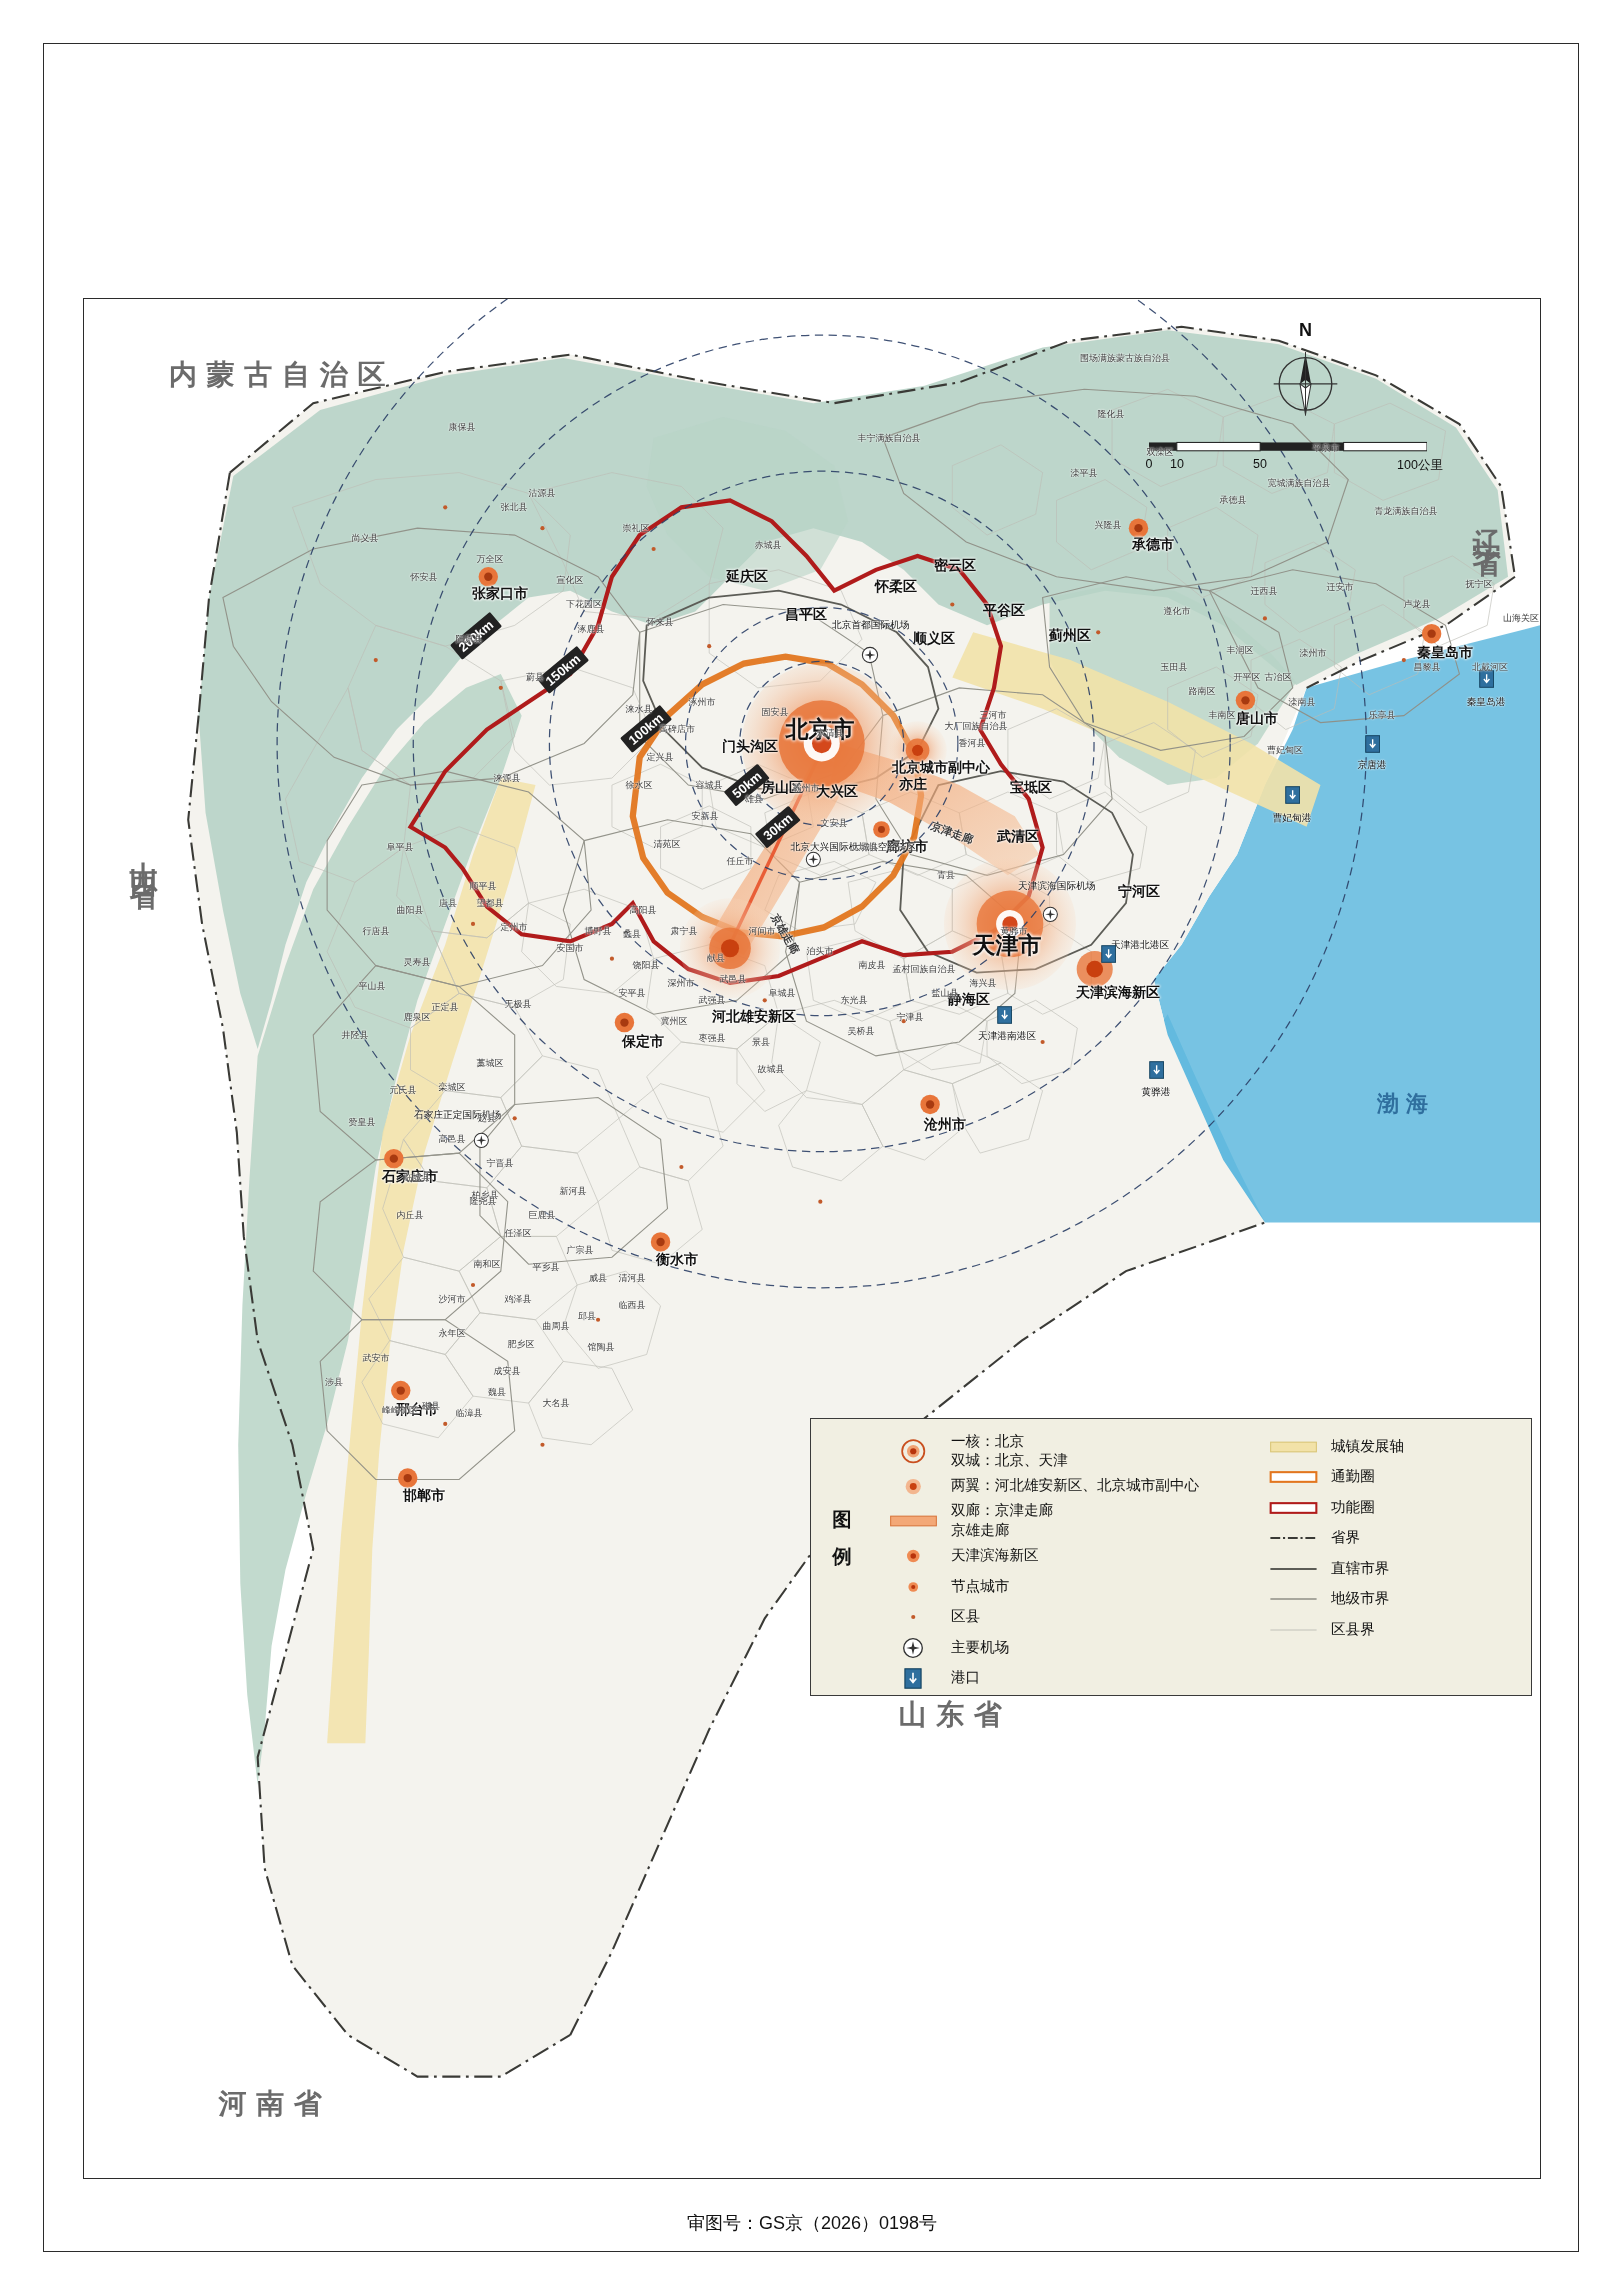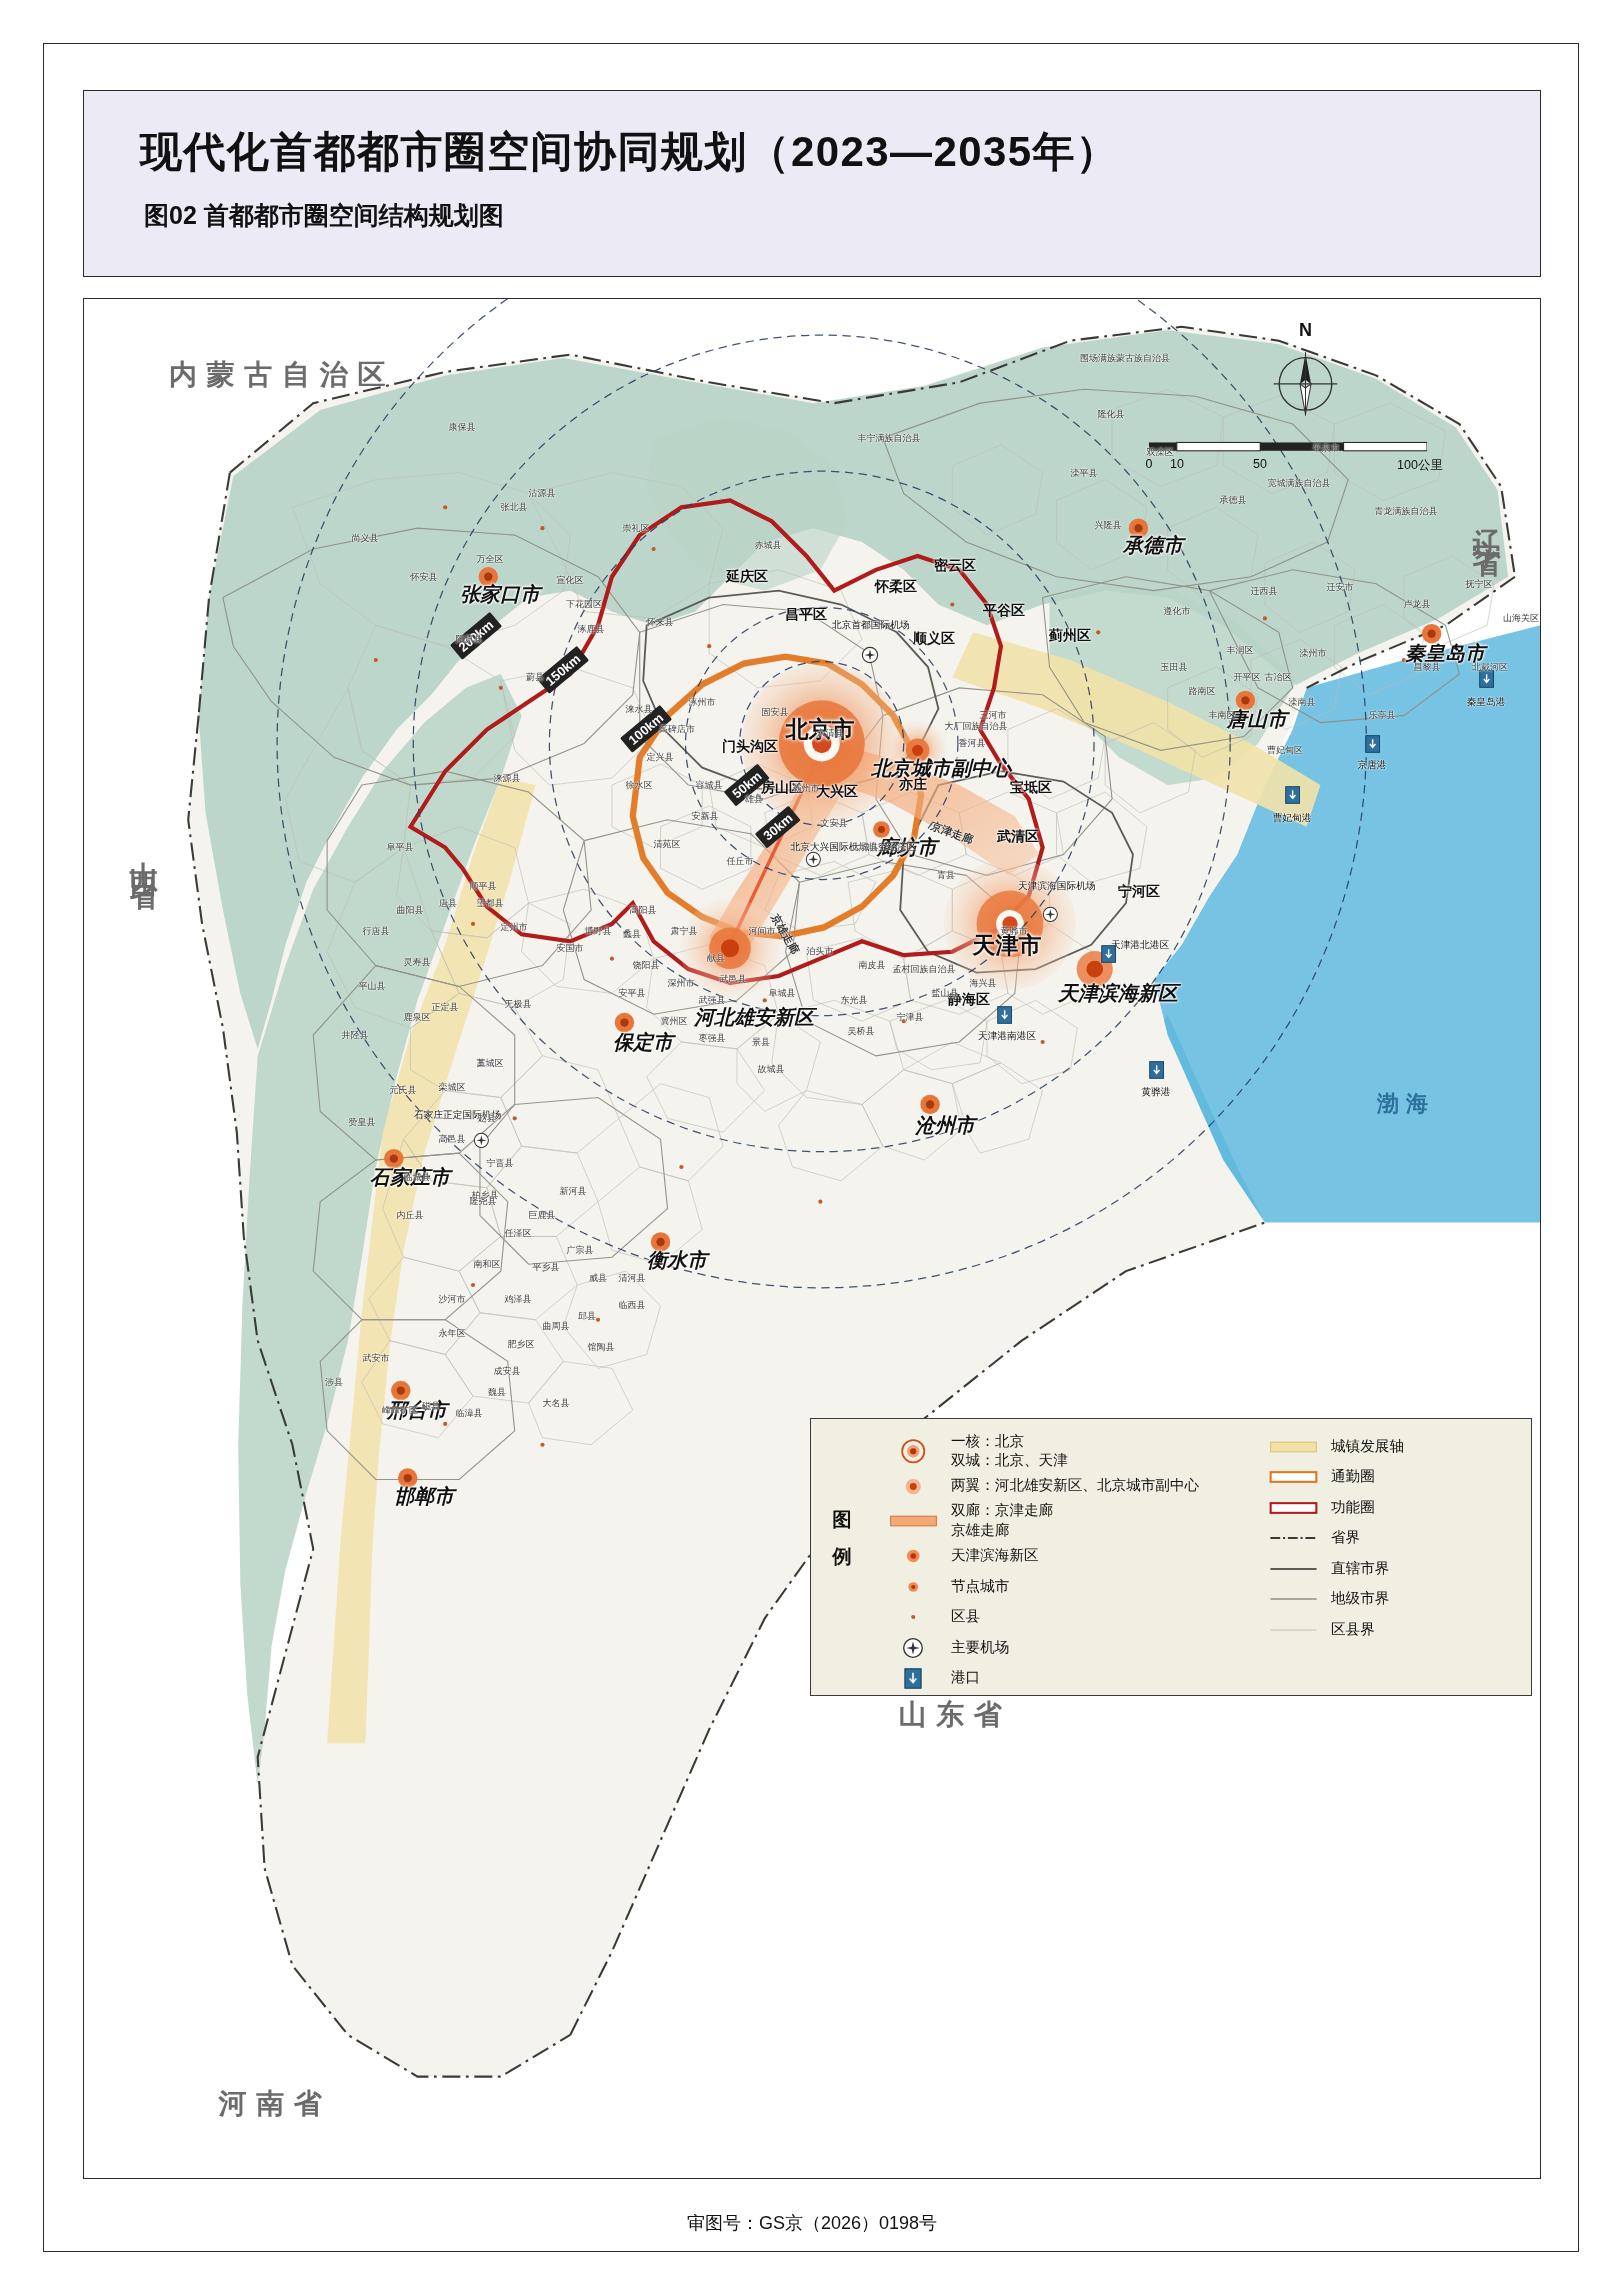--- a/index.html
+++ b/index.html
@@ -102,25 +102,24 @@
     letter-spacing: 7px;
     color: #2f6f9e;
   }
   .lbl-core {
     font-size: 23px;
     font-weight: bold;
     color: #111;
     text-shadow: 0 0 3.5px #fff, 0 0 3.5px #fff, 0 0 3.5px #fff;
   }
   .lbl-city {
-    font-size: 20px;
+    font-size: 14px;
     font-weight: bold;
     color: #111;
     text-shadow: 0 0 2.8px #fff, 0 0 2.8px #fff, 0 0 2.8px #fff;
-    font-style: italic;
   }
   .lbl-district {
     font-size: 14px;
     font-weight: bold;
     color: #111;
     text-shadow: 0 0 2.8px #fff, 0 0 2.8px #fff;
   }
   .lbl-county {
     font-size: 9px;
     color: #3b3b3b;
@@ -209,24 +208,20 @@
     white-space: nowrap;
   }
 </style>
 </head>
 <body>
 
 <div class="page">
 
   <div class="outer-frame"></div>
 
-  <div class="title-block">
-    <div class="title-main">现代化首都都市圈空间协同规划（2023—2035年）</div>
-    <div class="title-sub">图02  首都都市圈空间结构规划图</div>
-  </div>
 
   <div class="map-frame">
 
     <svg class="map-canvas" viewBox="0 0 2096 2706" preserveAspectRatio="none">
       <defs>
         <radialGradient id="gBJ" cx="50%" cy="50%" r="50%">
           <stop offset="0%" stop-color="#e8753a" stop-opacity="0.95"></stop>
           <stop offset="45%" stop-color="#f0a273" stop-opacity="0.75"></stop>
           <stop offset="100%" stop-color="#f6cdae" stop-opacity="0.25"></stop>
         </radialGradient>

